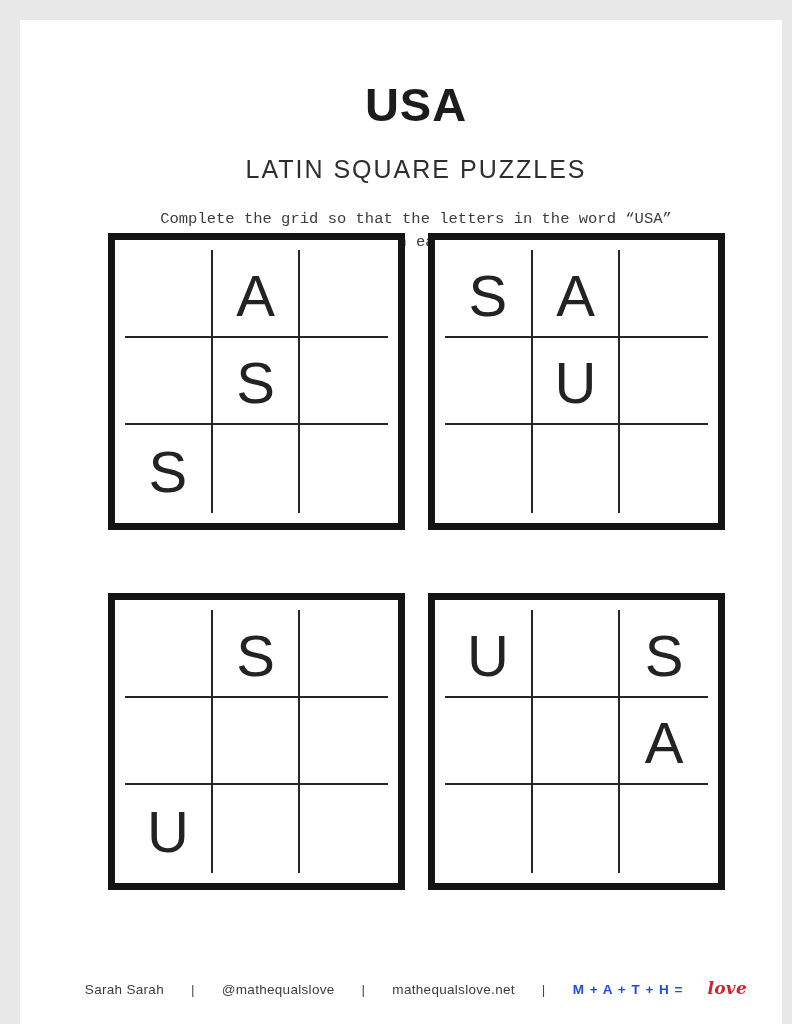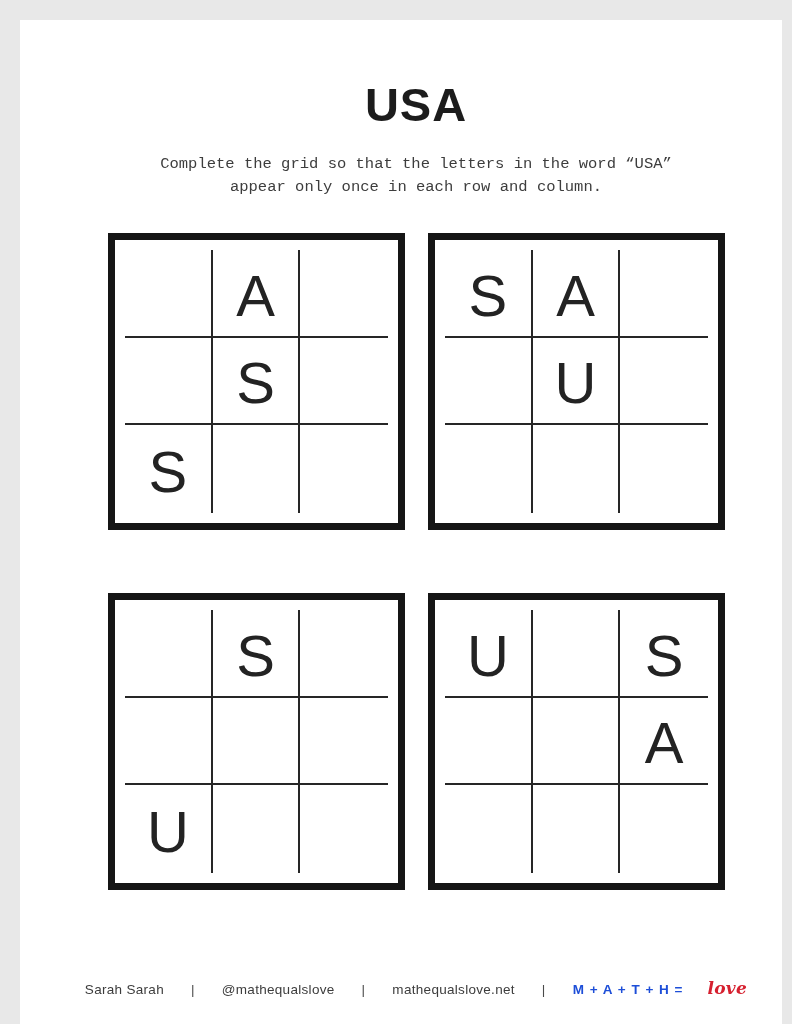--- a/index.html
+++ b/index.html
@@ -92,20 +92,21 @@
     margin-left: 4px;
   }
 </style>
 </head>
 <body>
 
 <div class="page">
 
   <div class="header">
     <div class="title">USA</div>
+    <div class="subtitle">LATIN SQUARE PUZZLES</div>
     <div class="instructions">Complete the grid so that the letters in the word “USA” appear only once in each row and column.</div>
   </div>
 
   <div class="grid grid-1">
     <div class="cell"></div>
     <div class="cell">A</div>
     <div class="cell"></div>
     <div class="cell"></div>
     <div class="cell">S</div>
     <div class="cell"></div>

